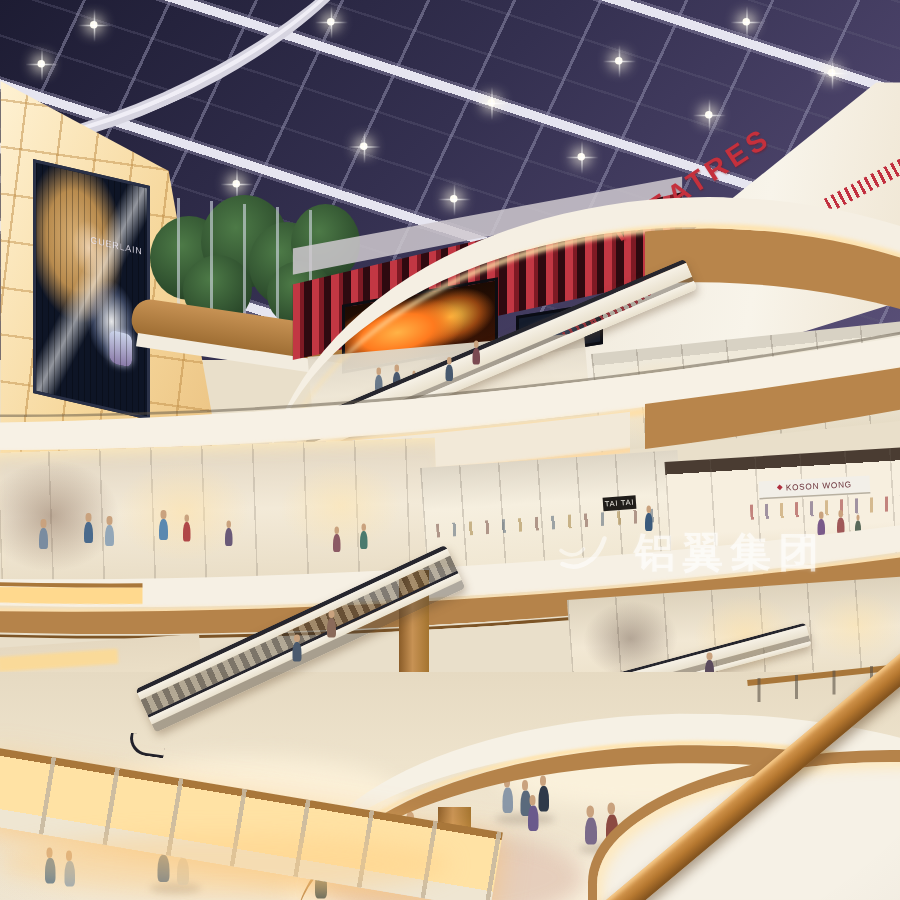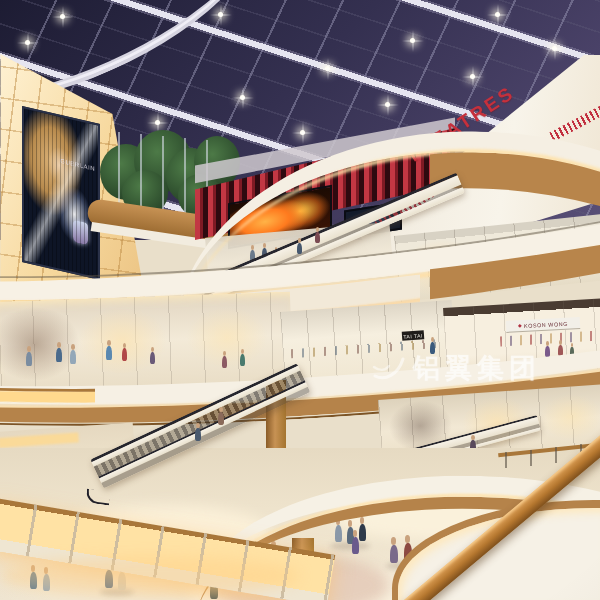--- a/index.html
+++ b/index.html
@@ -20,21 +20,21 @@
   .esc{position:absolute;transform-origin:0 50%;box-shadow:0 3px 6px rgba(100,75,45,.35);border-radius:3px;overflow:hidden}
   .hr{height:2.5px;background:#26262e}
   .bal{background:linear-gradient(180deg,#f6f1e6,#e9e1ce)}
   .st{background:repeating-linear-gradient(90deg,rgba(52,46,40,.6) 0 4px,rgba(150,140,122,.65) 4px 8px)}
   .shade{background:rgba(70,62,54,.4)}
   .curl{position:absolute;border:2.5px solid #20202a;border-top:none;border-right:none;border-radius:0 0 0 12px;width:22px;height:12px}
   .sign-dark{position:absolute;background:#201d1a;color:#f5f2ea;font-size:5px;letter-spacing:.5px;display:flex;align-items:center;justify-content:center;white-space:nowrap}
   .shop{position:absolute;transform-origin:0 0}
   .pool{position:absolute;border-radius:50%;filter:blur(7px)}
   .tick{position:absolute;background:repeating-linear-gradient(90deg,#c23040 0 2px,transparent 2px 5px)}
-  .wm{position:absolute;display:flex;align-items:center;gap:7px;color:rgba(255,255,255,.62);font-weight:bold;font-size:27px;letter-spacing:5px;text-shadow:0 0 3px rgba(255,255,255,.25)}
+  .wm{position:absolute;display:flex;align-items:center;gap:17px;color:rgba(255,255,255,.62);font-weight:bold;font-size:27px;letter-spacing:5px;text-shadow:0 0 3px rgba(255,255,255,.25)}
 </style>
 </head>
 <body>
 
 <div class="scene">
 
   <div class="abs" style="left:0;top:0;width:600px;height:240px;background:linear-gradient(135deg,#1d1c33,#343050 45%,#4a4268 78%,#5a5078)"></div>
   <div class="abs" style="left:0;top:0;width:600px;height:240px;background:repeating-linear-gradient(18deg,transparent 0 28px,rgba(95,92,120,.35) 28px 29.5px)"></div>
   <div class="abs" style="left:0;top:0;width:600px;height:240px;background:repeating-linear-gradient(115deg,transparent 0 50px,rgba(150,148,178,.5) 50px 52px)"></div>
   <div class="abs" style="left:0;top:0;width:600px;height:240px;background:repeating-linear-gradient(18deg,transparent 0 80px,rgba(140,135,165,.45) 80px 82px,#e6e5f0 82px 88px,rgba(140,135,165,.45) 88px 90px)"></div>

